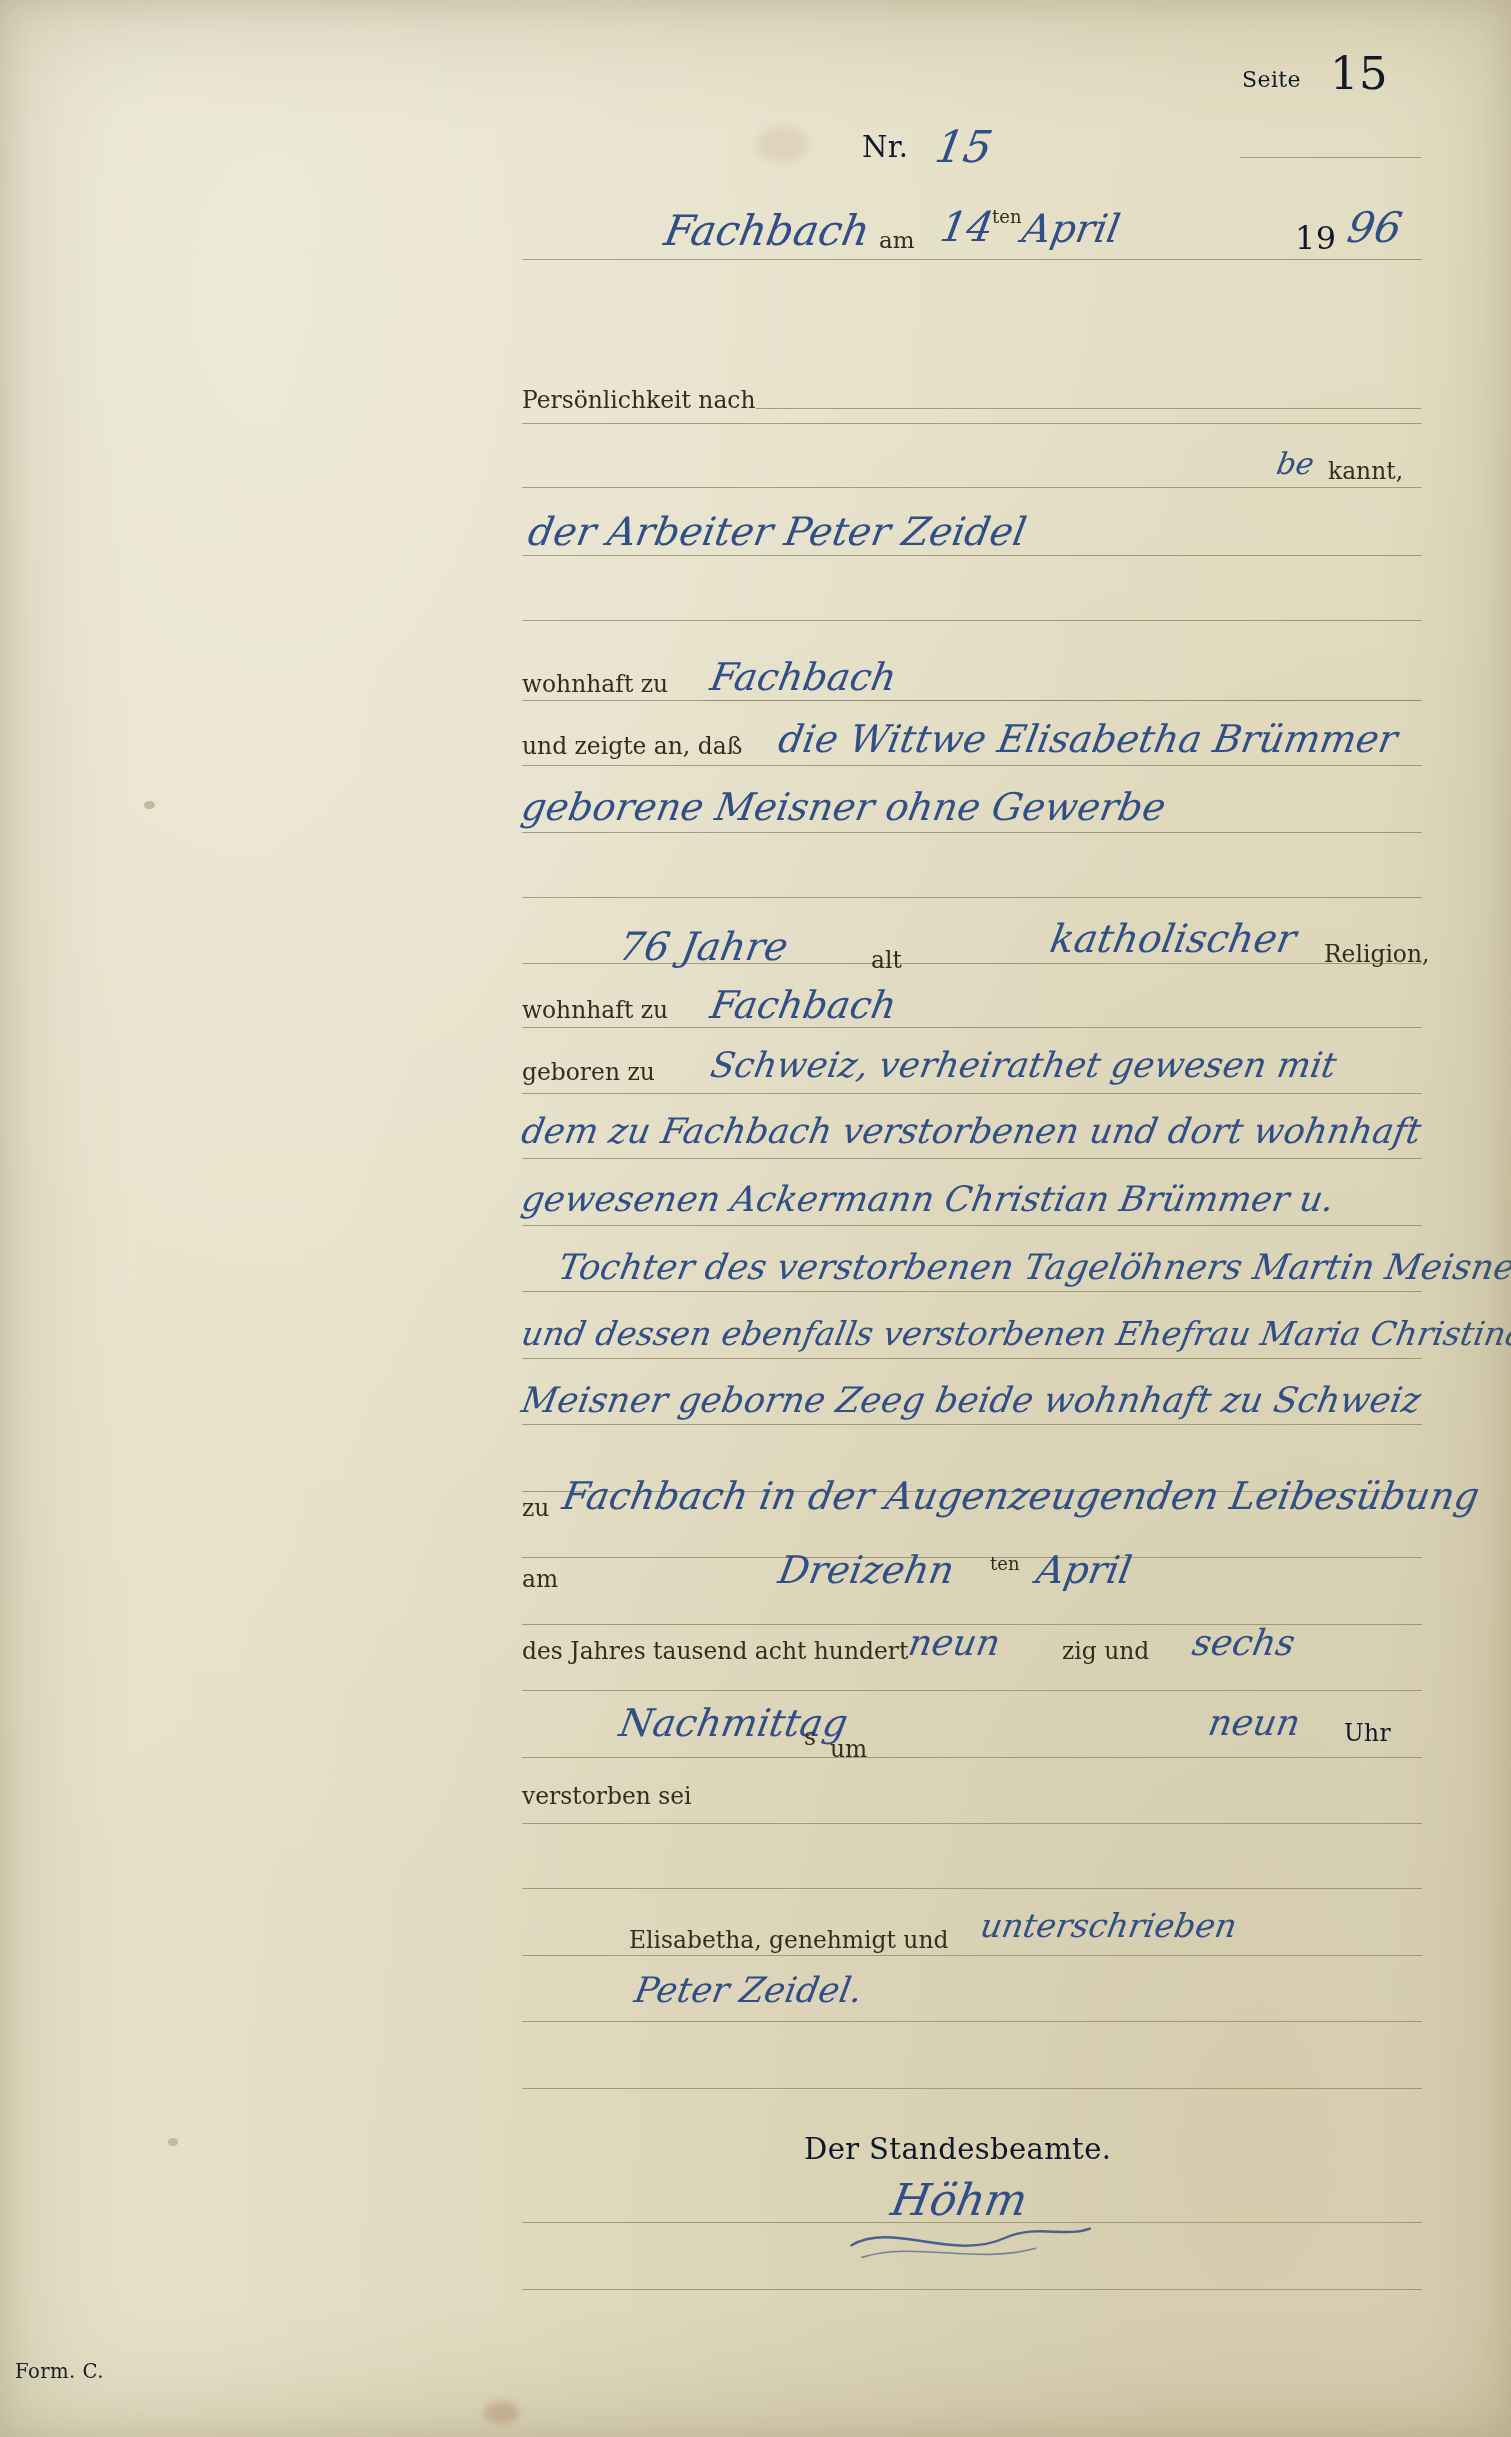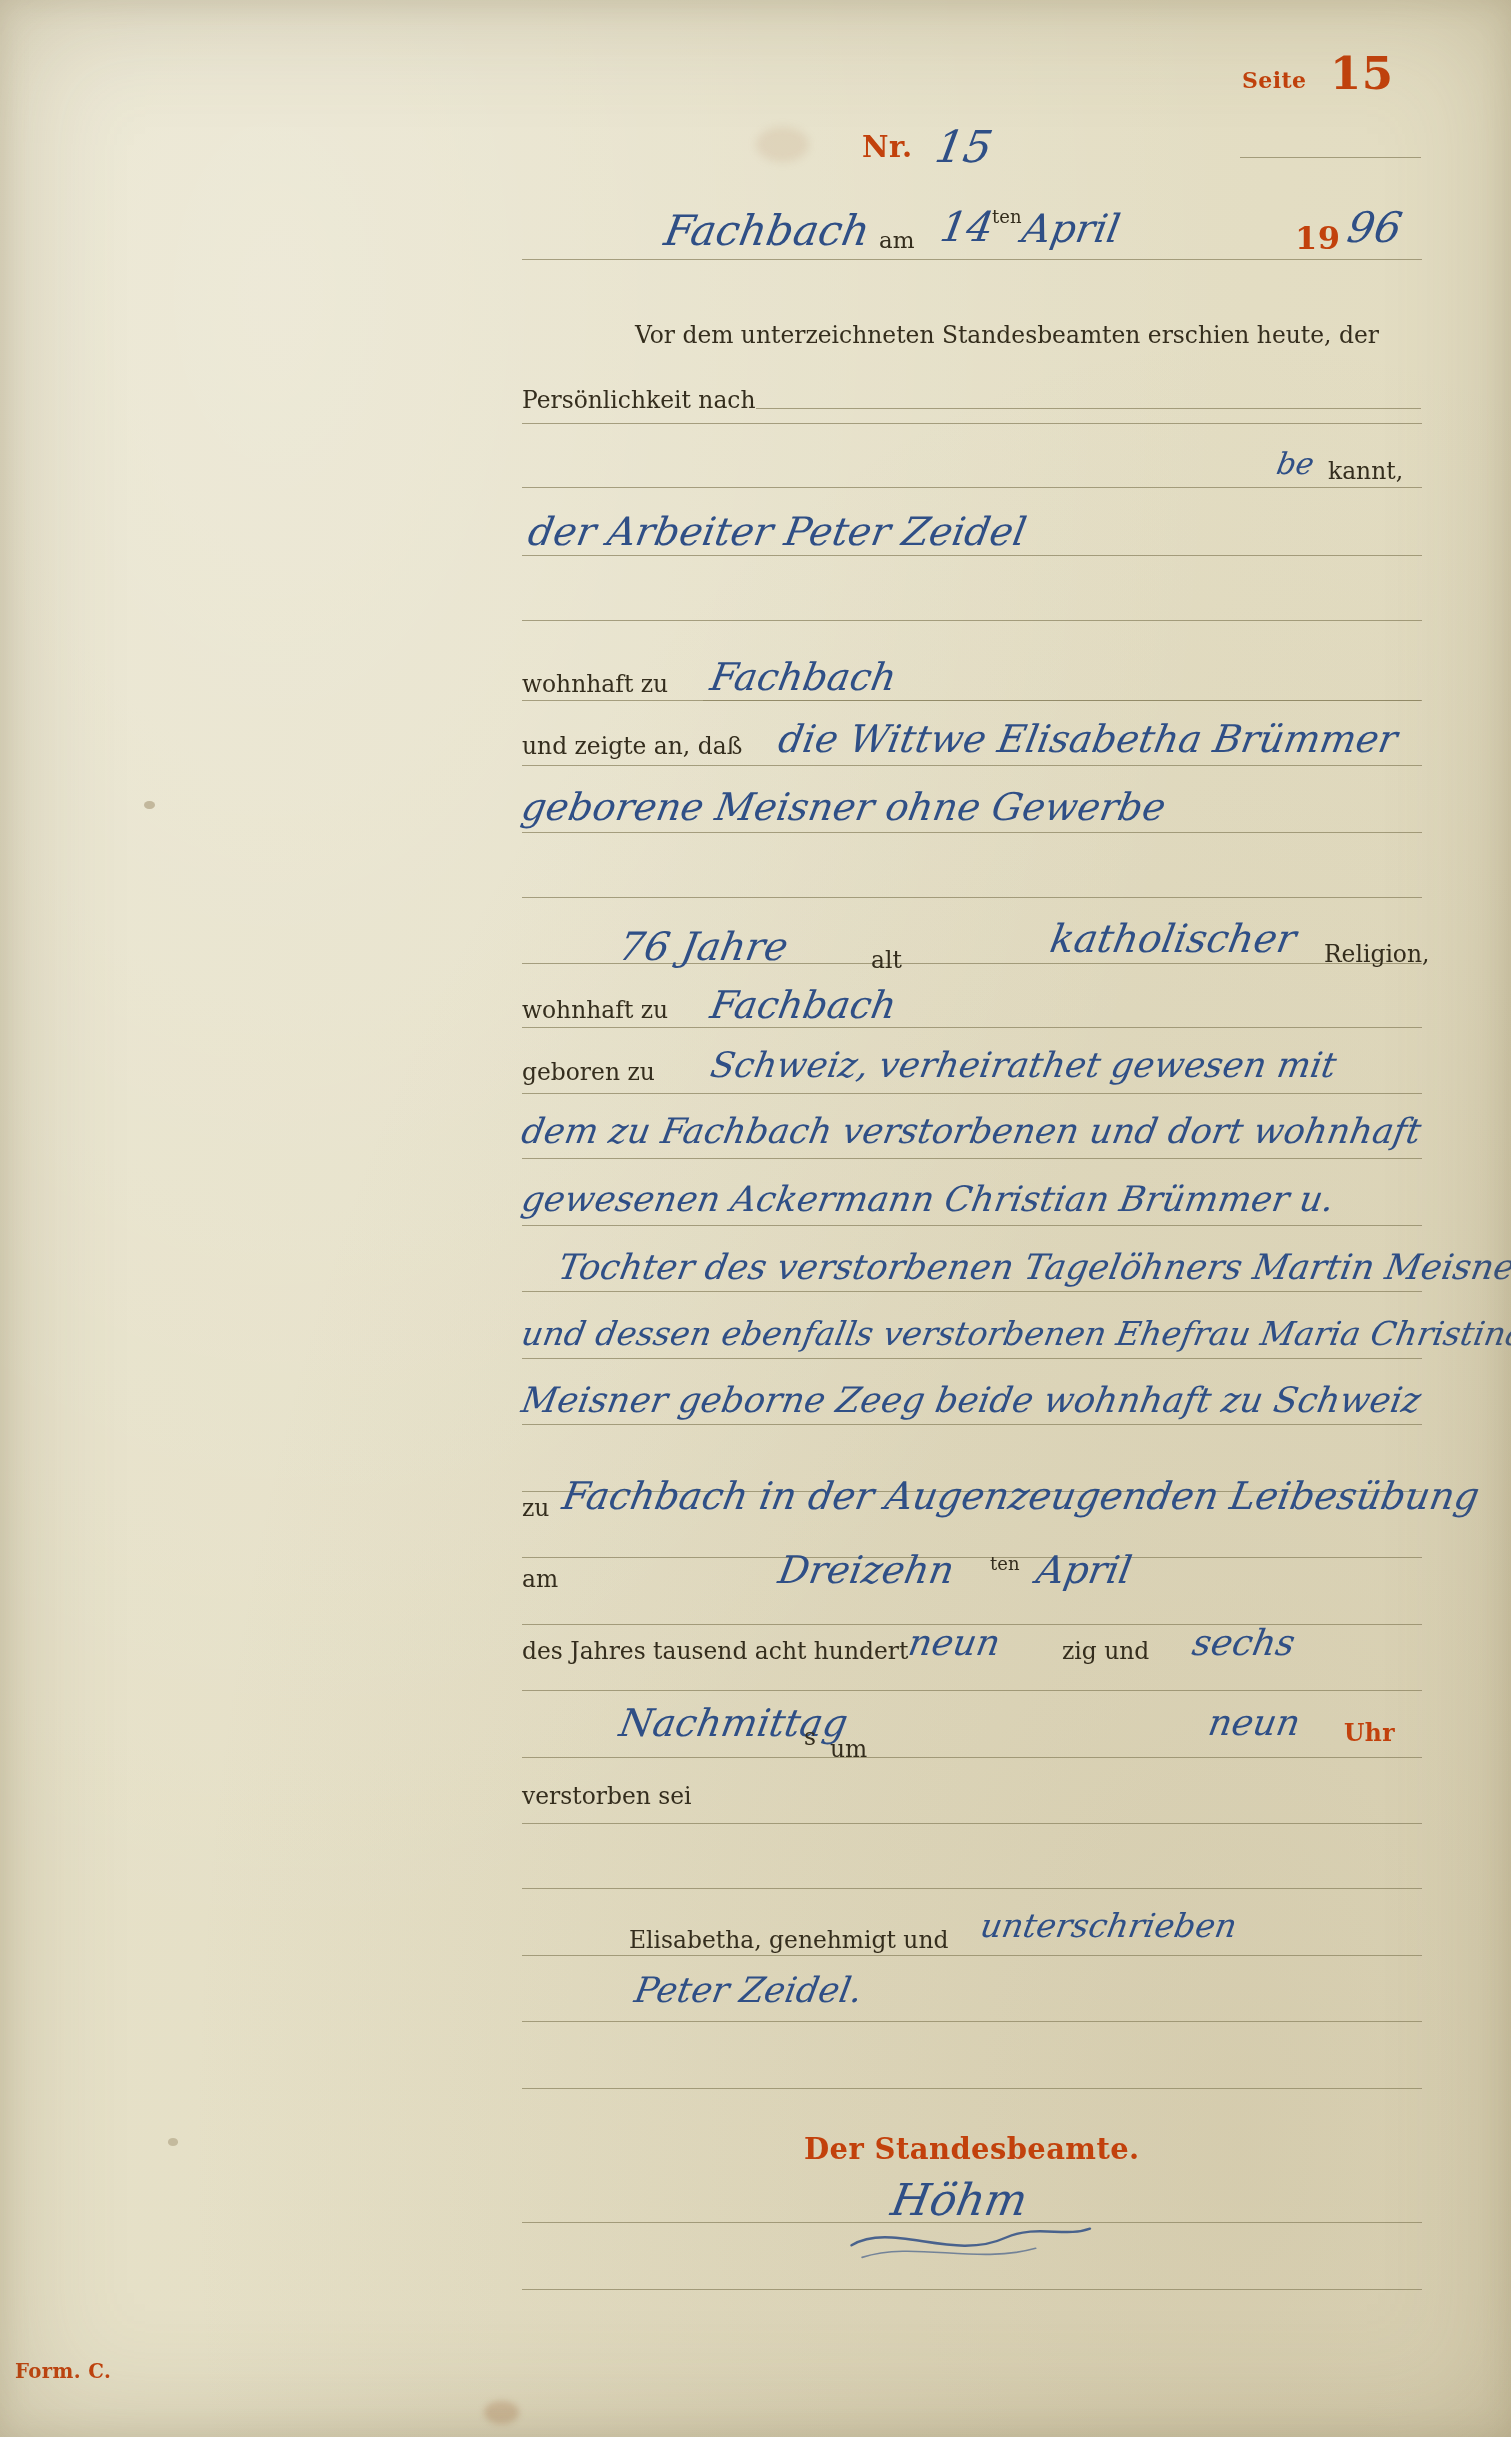--- a/index.html
+++ b/index.html
@@ -36,22 +36,22 @@
   }
   .spot {
     position: absolute;
     border-radius: 50%;
     pointer-events: none;
   }
 
   
   .printed {
     font-family: "DejaVu Serif", serif;
-    color: #c2410c;
-    font-weight: 700;
+    color: #0f172a;
+    font-weight: 400;
     letter-spacing: 0.4px;
   }
   .printed-reg {
     font-family: "DejaVu Serif", serif;
     color: #342d1d;
     font-weight: 400;
   }
 
   
   .hand {
@@ -207,21 +207,20 @@
   <div class="abs hand" id="nr-value">15</div>
 
   <div class="abs hand" id="place-value">Fachbach</div>
   <div class="abs printed-reg" id="am-label">am</div>
   <div class="abs hand" id="day-value">14</div>
   <div class="abs printed-reg" id="day-sup">ten</div>
   <div class="abs hand" id="month-value">April</div>
   <div class="abs printed" id="year-prefix">19</div>
   <div class="abs hand" id="year-suffix">96</div>
 
-  <div class="abs printed-reg" id="para1-l1">Vor dem unterzeichneten Standesbeamten erschien heute, der</div>
   <div class="abs printed-reg" id="para1-l2">Persönlichkeit nach</div>
   <div class="abs hand" id="bekannt-hand">be</div>
   <div class="abs printed-reg" id="bekannt-printed">kannt,</div>
 
   <div class="abs hand" id="declarant">der Arbeiter Peter Zeidel</div>
 
   <div class="abs printed-reg" id="wohnhaft1-label">wohnhaft zu</div>
   <div class="abs hand" id="wohnhaft1-value">Fachbach</div>
 
   <div class="abs printed-reg" id="anzeige-label">und zeigte an, daß</div>

